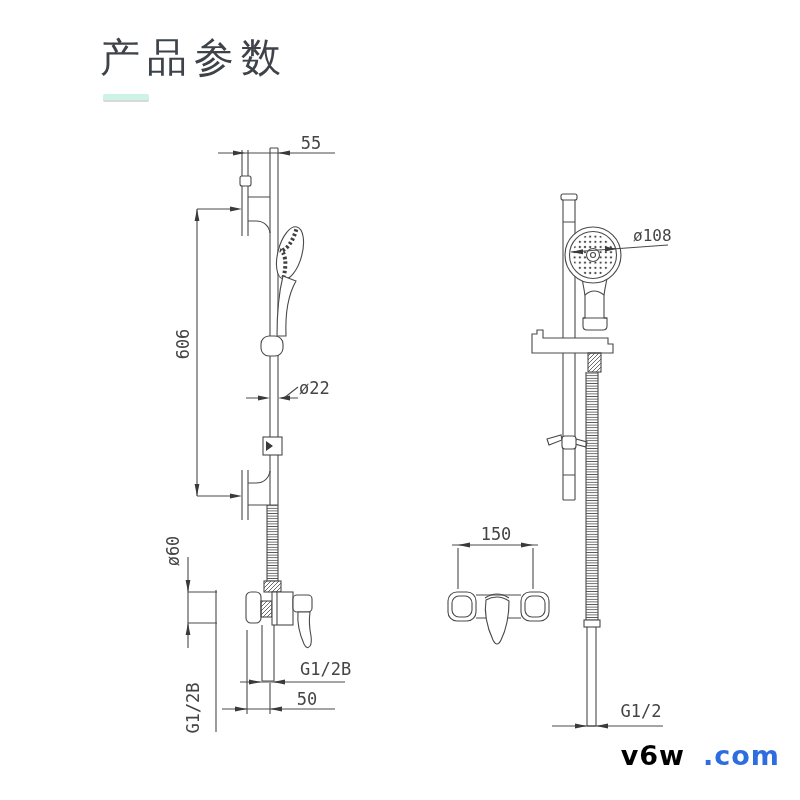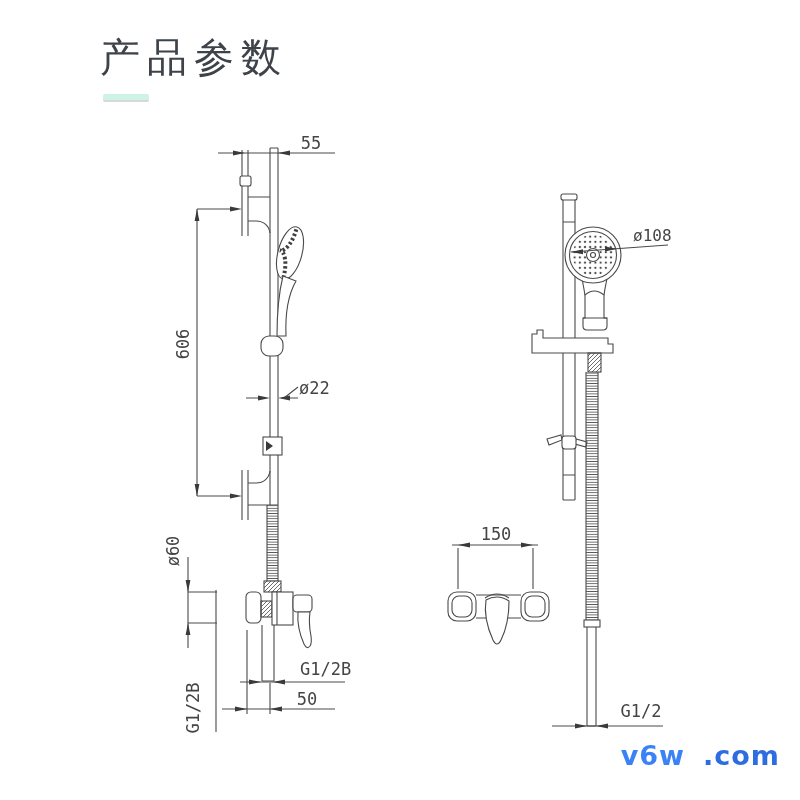--- a/index.html
+++ b/index.html
@@ -4,21 +4,21 @@
 <style>
   html,body{margin:0;padding:0;background:#fff;}
   .page{position:relative;width:800px;height:800px;background:#ffffff;overflow:hidden;
         font-family:"Liberation Sans",sans-serif;padding-left:8px;}
   .title{position:absolute;left:100px;top:30px;margin:0;font-size:40px;font-weight:500;
          letter-spacing:7px;color:#3d4349;font-family:"Liberation Sans",sans-serif;}
   .title-underline{position:absolute;left:103px;top:94px;width:46px;height:6px;
          background:#cdf3e7;border-bottom:2px solid #d6d8d9;border-radius:2px;}
   .watermark{position:absolute;right:28px;top:740px;font-size:27px;font-weight:700;
          font-family:"DejaVu Sans",sans-serif;letter-spacing:1px;}
-  .wm-a{color:#3b82f6;}
+  .wm-a{color:#000000;}
   .wm-b{color:#2e6de0;margin-left:18px;}
   svg{position:absolute;left:0;top:0;}
   svg .ln{stroke:#4a4a4a;stroke-width:1.1;fill:none;stroke-linecap:butt;}
   svg .wh{stroke:#4a4a4a;stroke-width:1.1;fill:#ffffff;}
   svg .ar{fill:#3a3a3a;stroke:none;}
   svg .dim{fill:#454545;font-family:"DejaVu Sans Mono",monospace;font-size:17px;}
   svg .dimS{fill:#454545;font-family:"DejaVu Sans Mono",monospace;font-size:16px;}
 </style>
 </head>
 <body>

